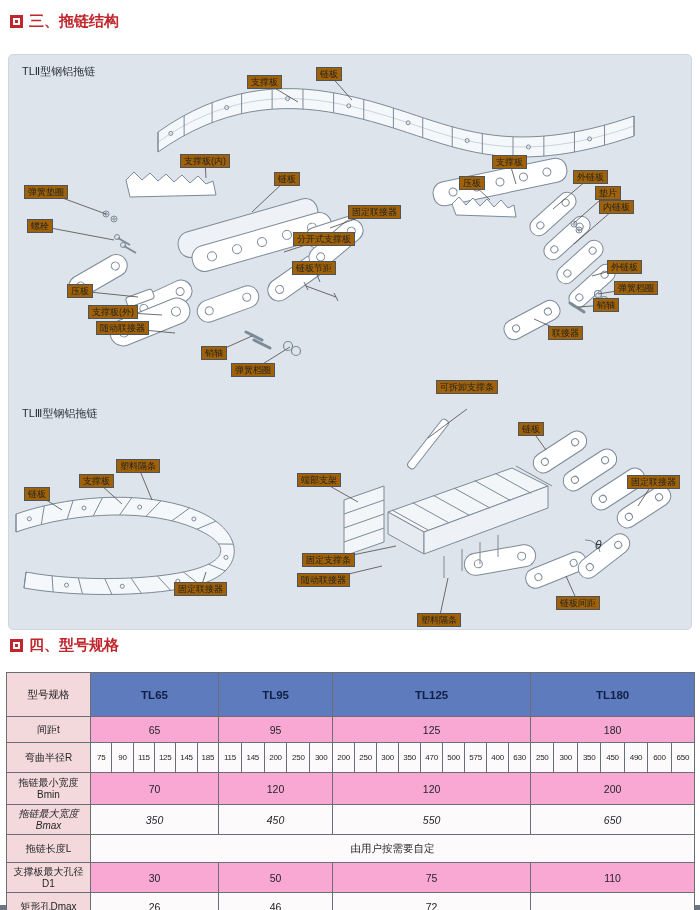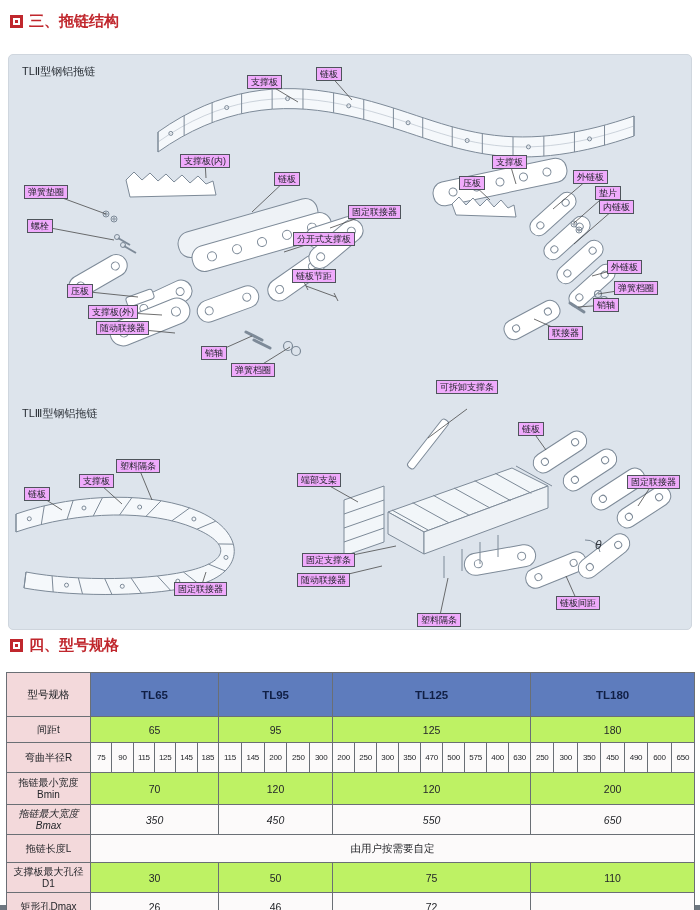--- a/index.html
+++ b/index.html
@@ -10,32 +10,32 @@
   .sec-icon{width:13px;height:13px;background:#c0272d;display:inline-block;position:relative}
   .sec-icon::after{content:"";position:absolute;left:3px;top:3px;right:3px;bottom:3px;background:#fff}
   .sec-icon::before{content:"";position:absolute;left:5px;top:5px;right:5px;bottom:5px;background:#c0272d;z-index:1}
 
   .panel{position:absolute;left:8px;top:54px;width:684px;height:576px;background:#dde4ec;border:1px solid #cfd6de;border-radius:5px;z-index:0}
 
   #sketch{position:absolute;left:0;top:0;z-index:1}
 
   .sublabel{position:absolute;font-size:11px;color:#2a2f36;z-index:3;white-space:nowrap}
 
-  .dlabel{position:absolute;font-size:9px;line-height:1.15;background:#f0abfc;border:1px solid #4e545b;padding:1px 3px;color:#1d2126;white-space:nowrap;z-index:3}
+  .dlabel{position:absolute;font-size:9px;line-height:1.15;background:#a16207;border:1px solid #4e545b;padding:1px 3px;color:#1d2126;white-space:nowrap;z-index:3}
   .dlabel.plain{background:transparent;border:none;font-size:12px;font-style:italic;color:#30363d}
 
   #table-wrap{position:absolute;left:6px;top:672px;width:688px;z-index:2}
   #table-wrap table{border-collapse:collapse;width:688px;table-layout:fixed;color:#24262a}
   #table-wrap td,#table-wrap th{border:1px solid #6a6f75;text-align:center;vertical-align:middle;padding:1px 2px;overflow:hidden}
   #table-wrap .model-hdr{background:#5e7cbd;color:#101f45;font-weight:bold;font-size:11.5px}
   #table-wrap .lbl{background:#f3d9db;font-size:10px;line-height:1.2}
   #table-wrap .corner{font-size:10.5px}
   #table-wrap .val{font-size:10.5px}
   #table-wrap .sub{font-size:8px;padding:0;letter-spacing:-0.3px}
-  #table-wrap .pink{background:#bef264}
+  #table-wrap .pink{background:#f9a8d4}
   #table-wrap .white{background:#fcfafa}
 
   .bottom-strip{position:absolute;left:0;top:905px;width:700px;height:5px;background:#6d7680;z-index:0}
 </style>
 </head>
 <body>
 
 <div class="sec-hdr" style="left:10px;top:12px">
   <span class="sec-icon"></span>
   <span>三、拖链结构</span>
@@ -312,21 +312,21 @@
 
 <div class="sublabel" style="left:22px;top:64px">TLⅡ型钢铝拖链</div>
 <div class="sublabel" style="left:22px;top:406px">TLⅢ型钢铝拖链</div>
 
 <div class="dlabel" style="left:247px;top:75px">支撑板</div>
 <div class="dlabel" style="left:316px;top:67px">链板</div>
 <div class="dlabel" style="left:180px;top:154px">支撑板(内)</div>
 <div class="dlabel" style="left:274px;top:172px">链板</div>
 <div class="dlabel" style="left:348px;top:205px">固定联接器</div>
 <div class="dlabel" style="left:293px;top:232px">分开式支撑板</div>
-<div class="dlabel" style="left:292px;top:269px">链板节距</div>
+<div class="dlabel" style="left:292px;top:261px">链板节距</div>
 <div class="dlabel" style="left:24px;top:185px">弹簧垫圈</div>
 <div class="dlabel" style="left:27px;top:219px">螺栓</div>
 <div class="dlabel" style="left:67px;top:284px">压板</div>
 <div class="dlabel" style="left:88px;top:305px">支撑板(外)</div>
 <div class="dlabel" style="left:96px;top:321px">随动联接器</div>
 <div class="dlabel" style="left:201px;top:346px">销轴</div>
 <div class="dlabel" style="left:231px;top:363px">弹簧档圈</div>
 <div class="dlabel" style="left:492px;top:155px">支撑板</div>
 <div class="dlabel" style="left:459px;top:176px">压板</div>
 <div class="dlabel" style="left:573px;top:170px">外链板</div>

